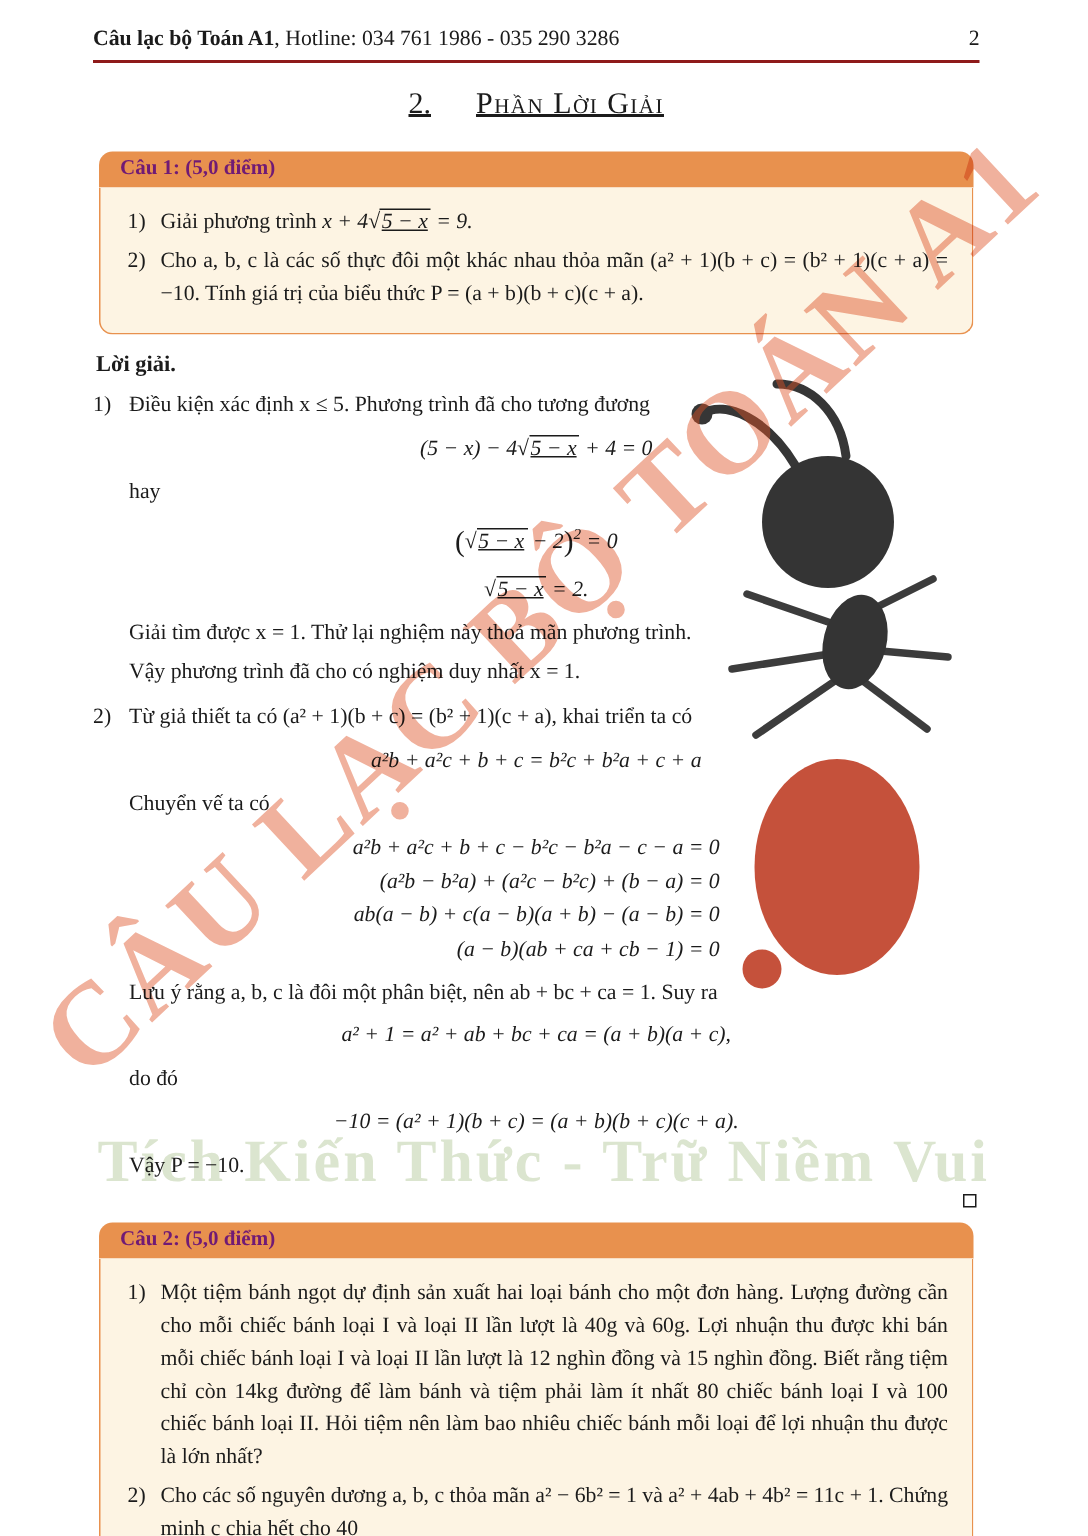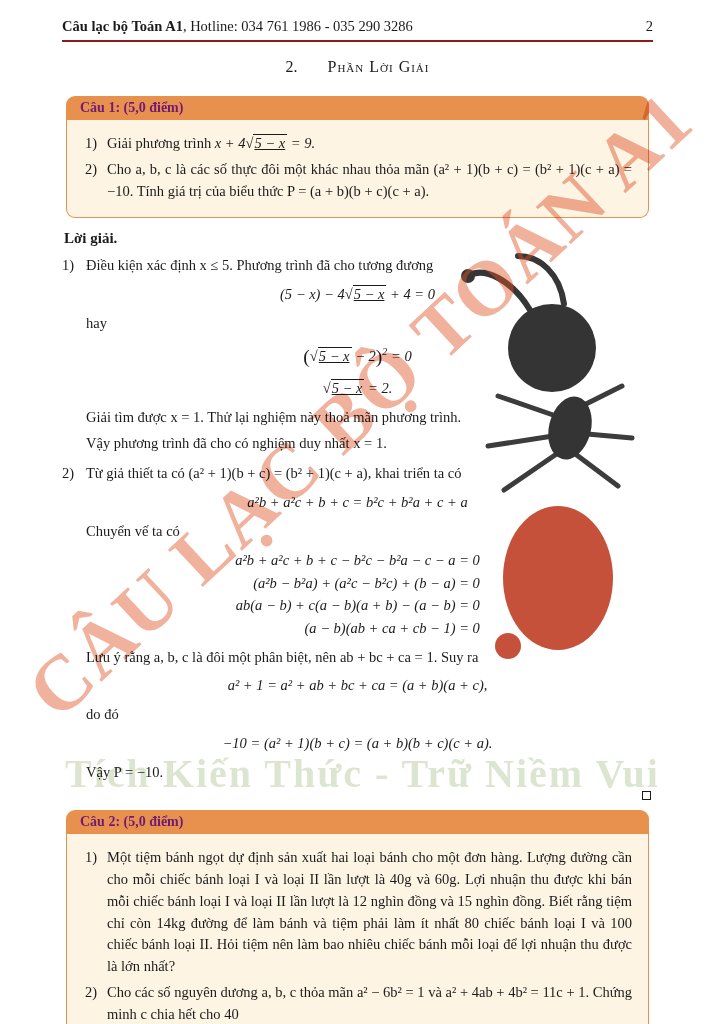--- a/index.html
+++ b/index.html
@@ -17,21 +17,21 @@
     padding:18px 62px 0 62px;
     z-index:1;
   }
 
   
   .doc-header { display:flex; justify-content:space-between; align-items:baseline; font-size:14.5px; padding-bottom:5px; }
   .doc-header .b { font-weight:bold; }
   .headrule { border:none; border-top:2.2px solid #8E1A1A; margin-bottom:16px; }
 
   
-  .title { text-align:center; font-size:16px; margin:8px 0 20px 0; }
+  .title { text-align:center; font-size:20px; margin:8px 0 20px 0;text-decoration:underline; }
   .title .num { margin-right:30px; }
   .title .txt { font-variant:small-caps; letter-spacing:1px; }
 
   
   .pbox { margin:0 4px 12px 4px; }
   .pbox-header {
     background:#E8914E; color:#701a75; font-weight:bold; font-size:14px;
     padding:4px 14px; border-radius:9px 9px 0 0;
   }
   .pbox-body {

